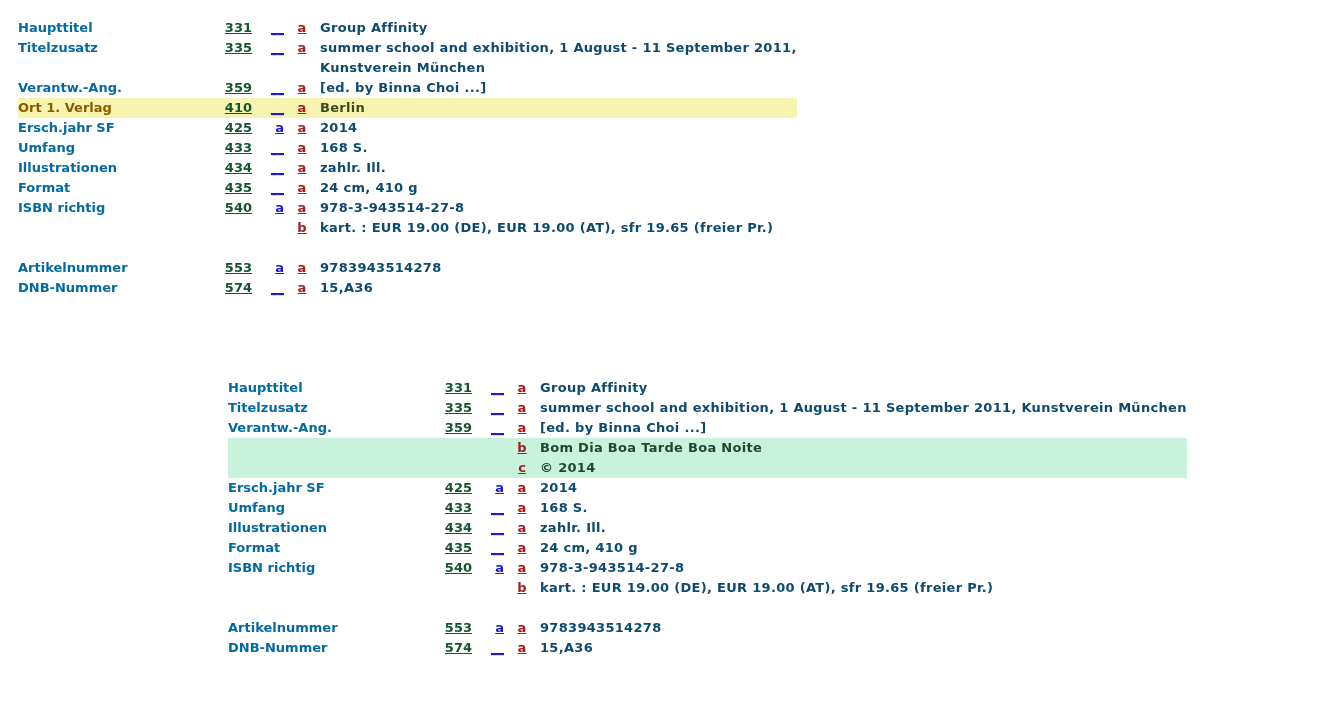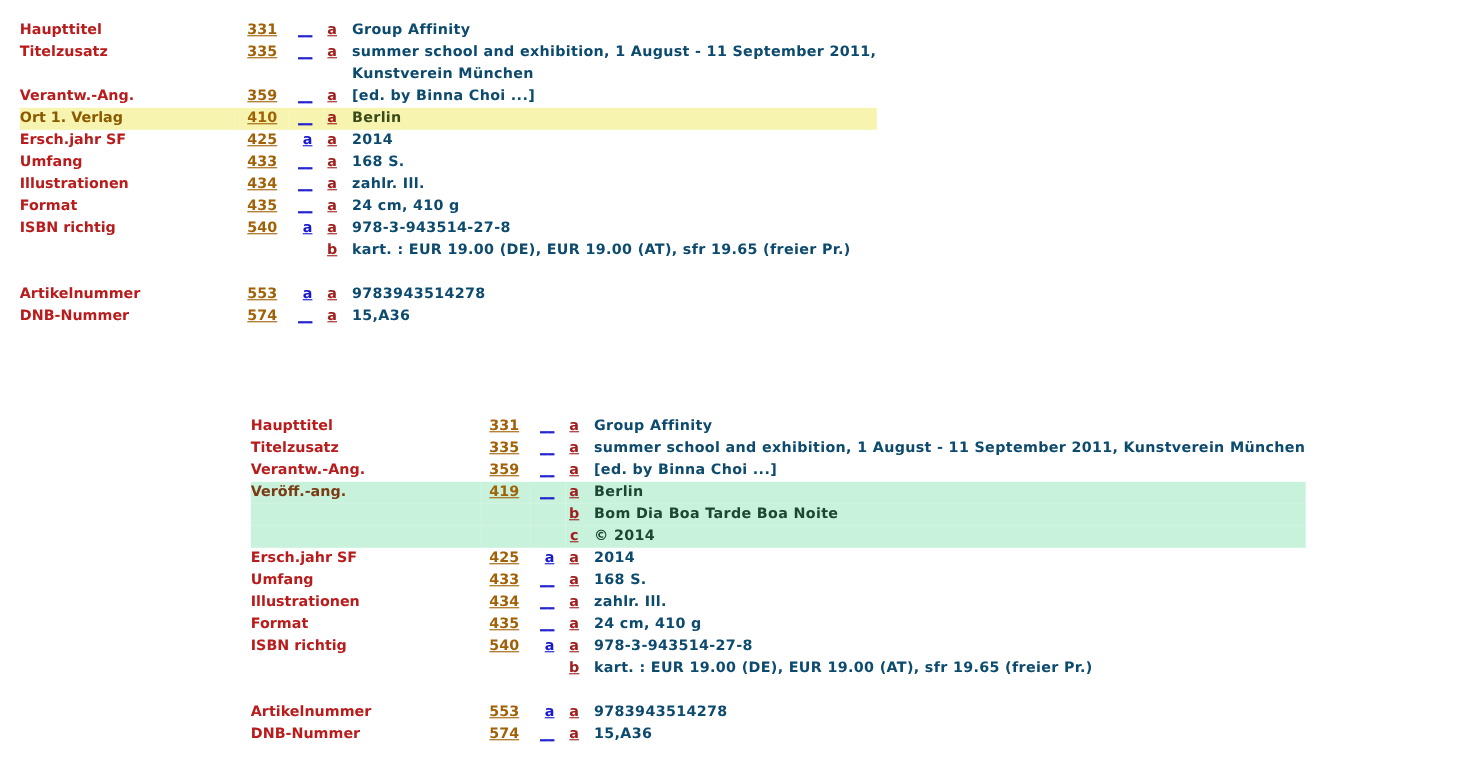--- a/index.html
+++ b/index.html
@@ -29,30 +29,30 @@
     border-collapse: collapse;
   }
   table.marc td {
     padding: 0;
     vertical-align: top;
     white-space: nowrap;
     line-height: 20px;
     height: 20px;
   }
   .c-label {
-    color: #b91c1c;
+    color: #0369a1;
     font-weight: bold;
     padding-right: 10px !important;
     width: 190px;
   }
   #record-bottom .c-label {
     width: 200px;
   }
   .c-tag {
-    color: #a16207;
+    color: #14532d;
     font-weight: bold;
     text-decoration: underline;
     text-align: right;
     width: 34px;
     padding-right: 10px !important;
   }
   .c-ind {
     color: #1a1acc;
     font-weight: bold;
     text-decoration: underline;
@@ -220,27 +220,20 @@
           <td class="c-val mono-ish">summer school and exhibition, 1 August - 11 September 2011, Kunstverein München</td>
         </tr>
         <tr>
           <td class="c-label">Verantw.-Ang.</td>
           <td class="c-tag">359</td>
           <td class="c-ind">__</td>
           <td class="c-sub">a</td>
           <td class="c-val mono-ish">[ed. by Binna Choi ...]</td>
         </tr>
         <tr class="hl-green">
-          <td class="c-label">Veröff.-ang.</td>
-          <td class="c-tag">419</td>
-          <td class="c-ind">__</td>
-          <td class="c-sub">a</td>
-          <td class="c-val mono-ish">Berlin</td>
-        </tr>
-        <tr class="hl-green">
           <td class="c-label"></td>
           <td class="c-tag"></td>
           <td class="c-ind"></td>
           <td class="c-sub">b</td>
           <td class="c-val mono-ish">Bom Dia Boa Tarde Boa Noite</td>
         </tr>
         <tr class="hl-green">
           <td class="c-label"></td>
           <td class="c-tag"></td>
           <td class="c-ind"></td>

